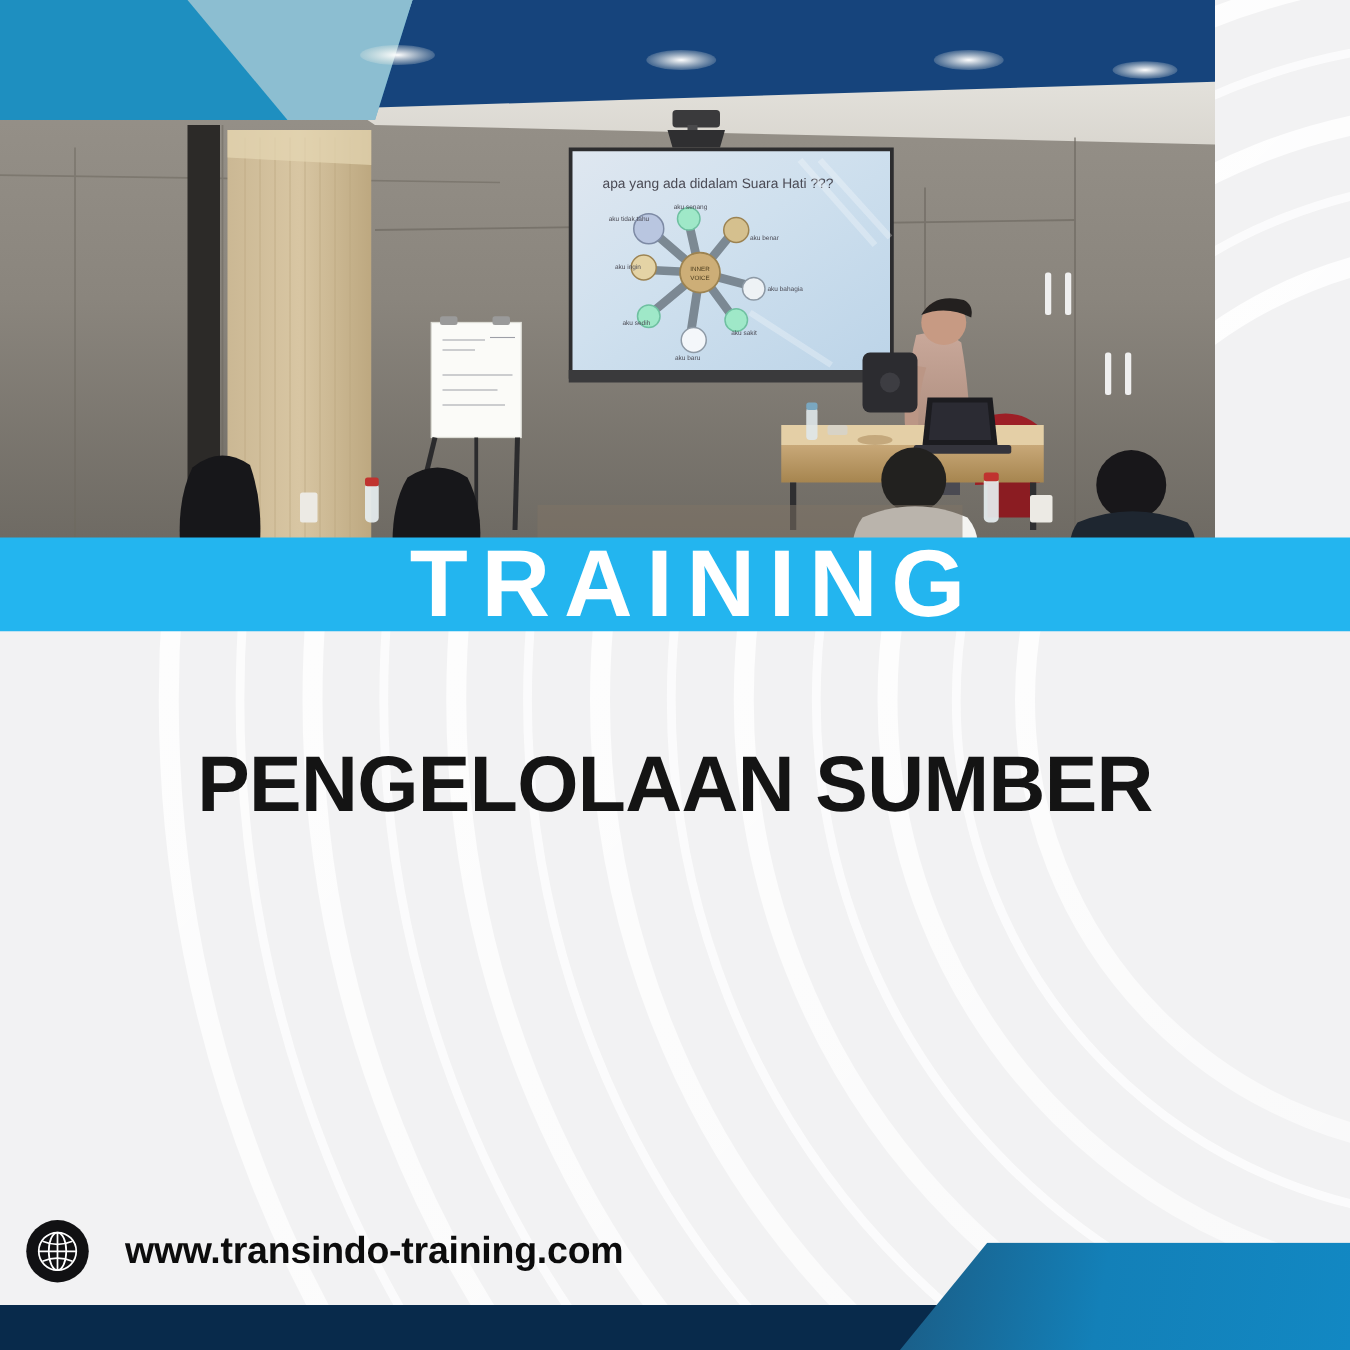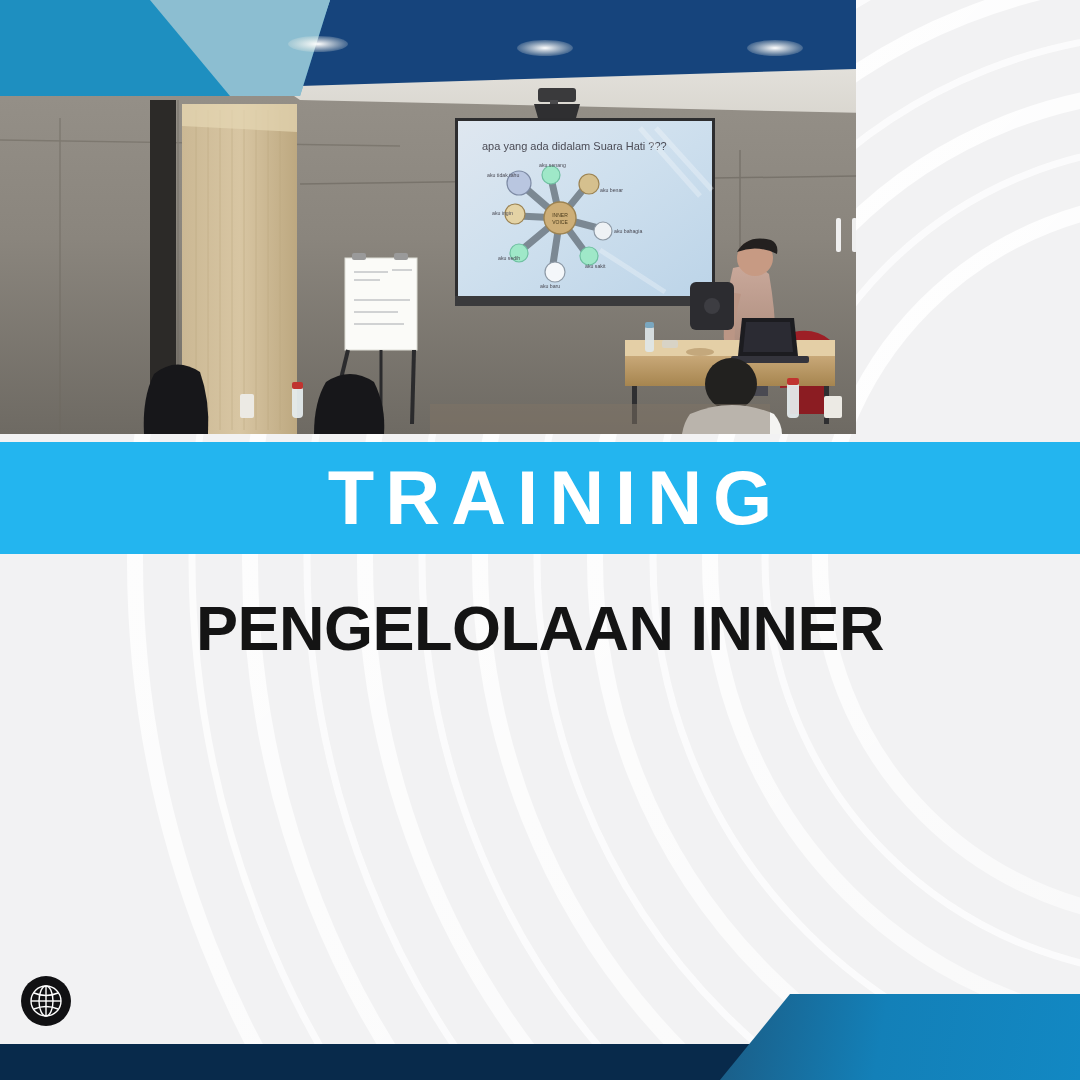--- a/index.html
+++ b/index.html
@@ -19,29 +19,29 @@
   
   .bg-base{
     position:absolute; inset:0;
     background:#F2F2F3;
   }
   .bg-arcs{ position:absolute; inset:0; }
   .bg-arcs svg{ width:100%; height:100%; display:block; }
 
   
   .photo{
-    position:absolute; left:0; top:0; width:856px; height:434px;
+    position:absolute; left:0; top:0; width:972px; height:434px;
     overflow:hidden;
     background:#f0abfc;
   }
   .photo svg{ display:block; width:1080px; height:434px; }
 
   
   .band{
-    position:absolute; left:0; top:442px; width:1080px; height:112px;
+    position:absolute; left:0; top:430px; width:1080px; height:75px;
     background:#23B5EF;
     display:flex; align-items:center; justify-content:center;padding-left:20px;
   }
   .band-title{
     color:#FFFFFF;
     font-size:76px;
     font-weight:700;
     letter-spacing:11px;
     line-height:1;
     text-indent:11px;
@@ -342,32 +342,33 @@
       <rect x="430" y="404" width="340" height="30" fill="#7f7466" opacity="0.5"></rect>
     </svg>
   </div>
 
 
   <div class="band">
     <span class="band-title">TRAINING</span>
   </div>
 
   <div class="headline">
-    <span class="line">PENGELOLAAN INNER</span>
+    <span class="line">PENGELOLAAN SUMBER</span>
   </div>
 
   <div class="footer-navy"></div>
   <div class="footer-blue"></div>
   <div class="footer-row">
     <svg class="globe" viewBox="0 0 52 52">
       <circle cx="26" cy="26" r="25" fill="#111113"></circle>
       <g fill="none" stroke="#ffffff" stroke-width="1.4">
         <circle cx="26" cy="26" r="15"></circle>
         <ellipse cx="26" cy="26" rx="7" ry="15"></ellipse>
         <line x1="26" y1="11" x2="26" y2="41"></line>
         <line x1="11" y1="26" x2="41" y2="26"></line>
         <path d="M14 18 Q26 23 38 18"></path>
         <path d="M14 34 Q26 29 38 34"></path>
       </g>
     </svg>
+    <span class="site">www.transindo-training.com</span>
   </div>
 
 </div>
 
 </body></html>

